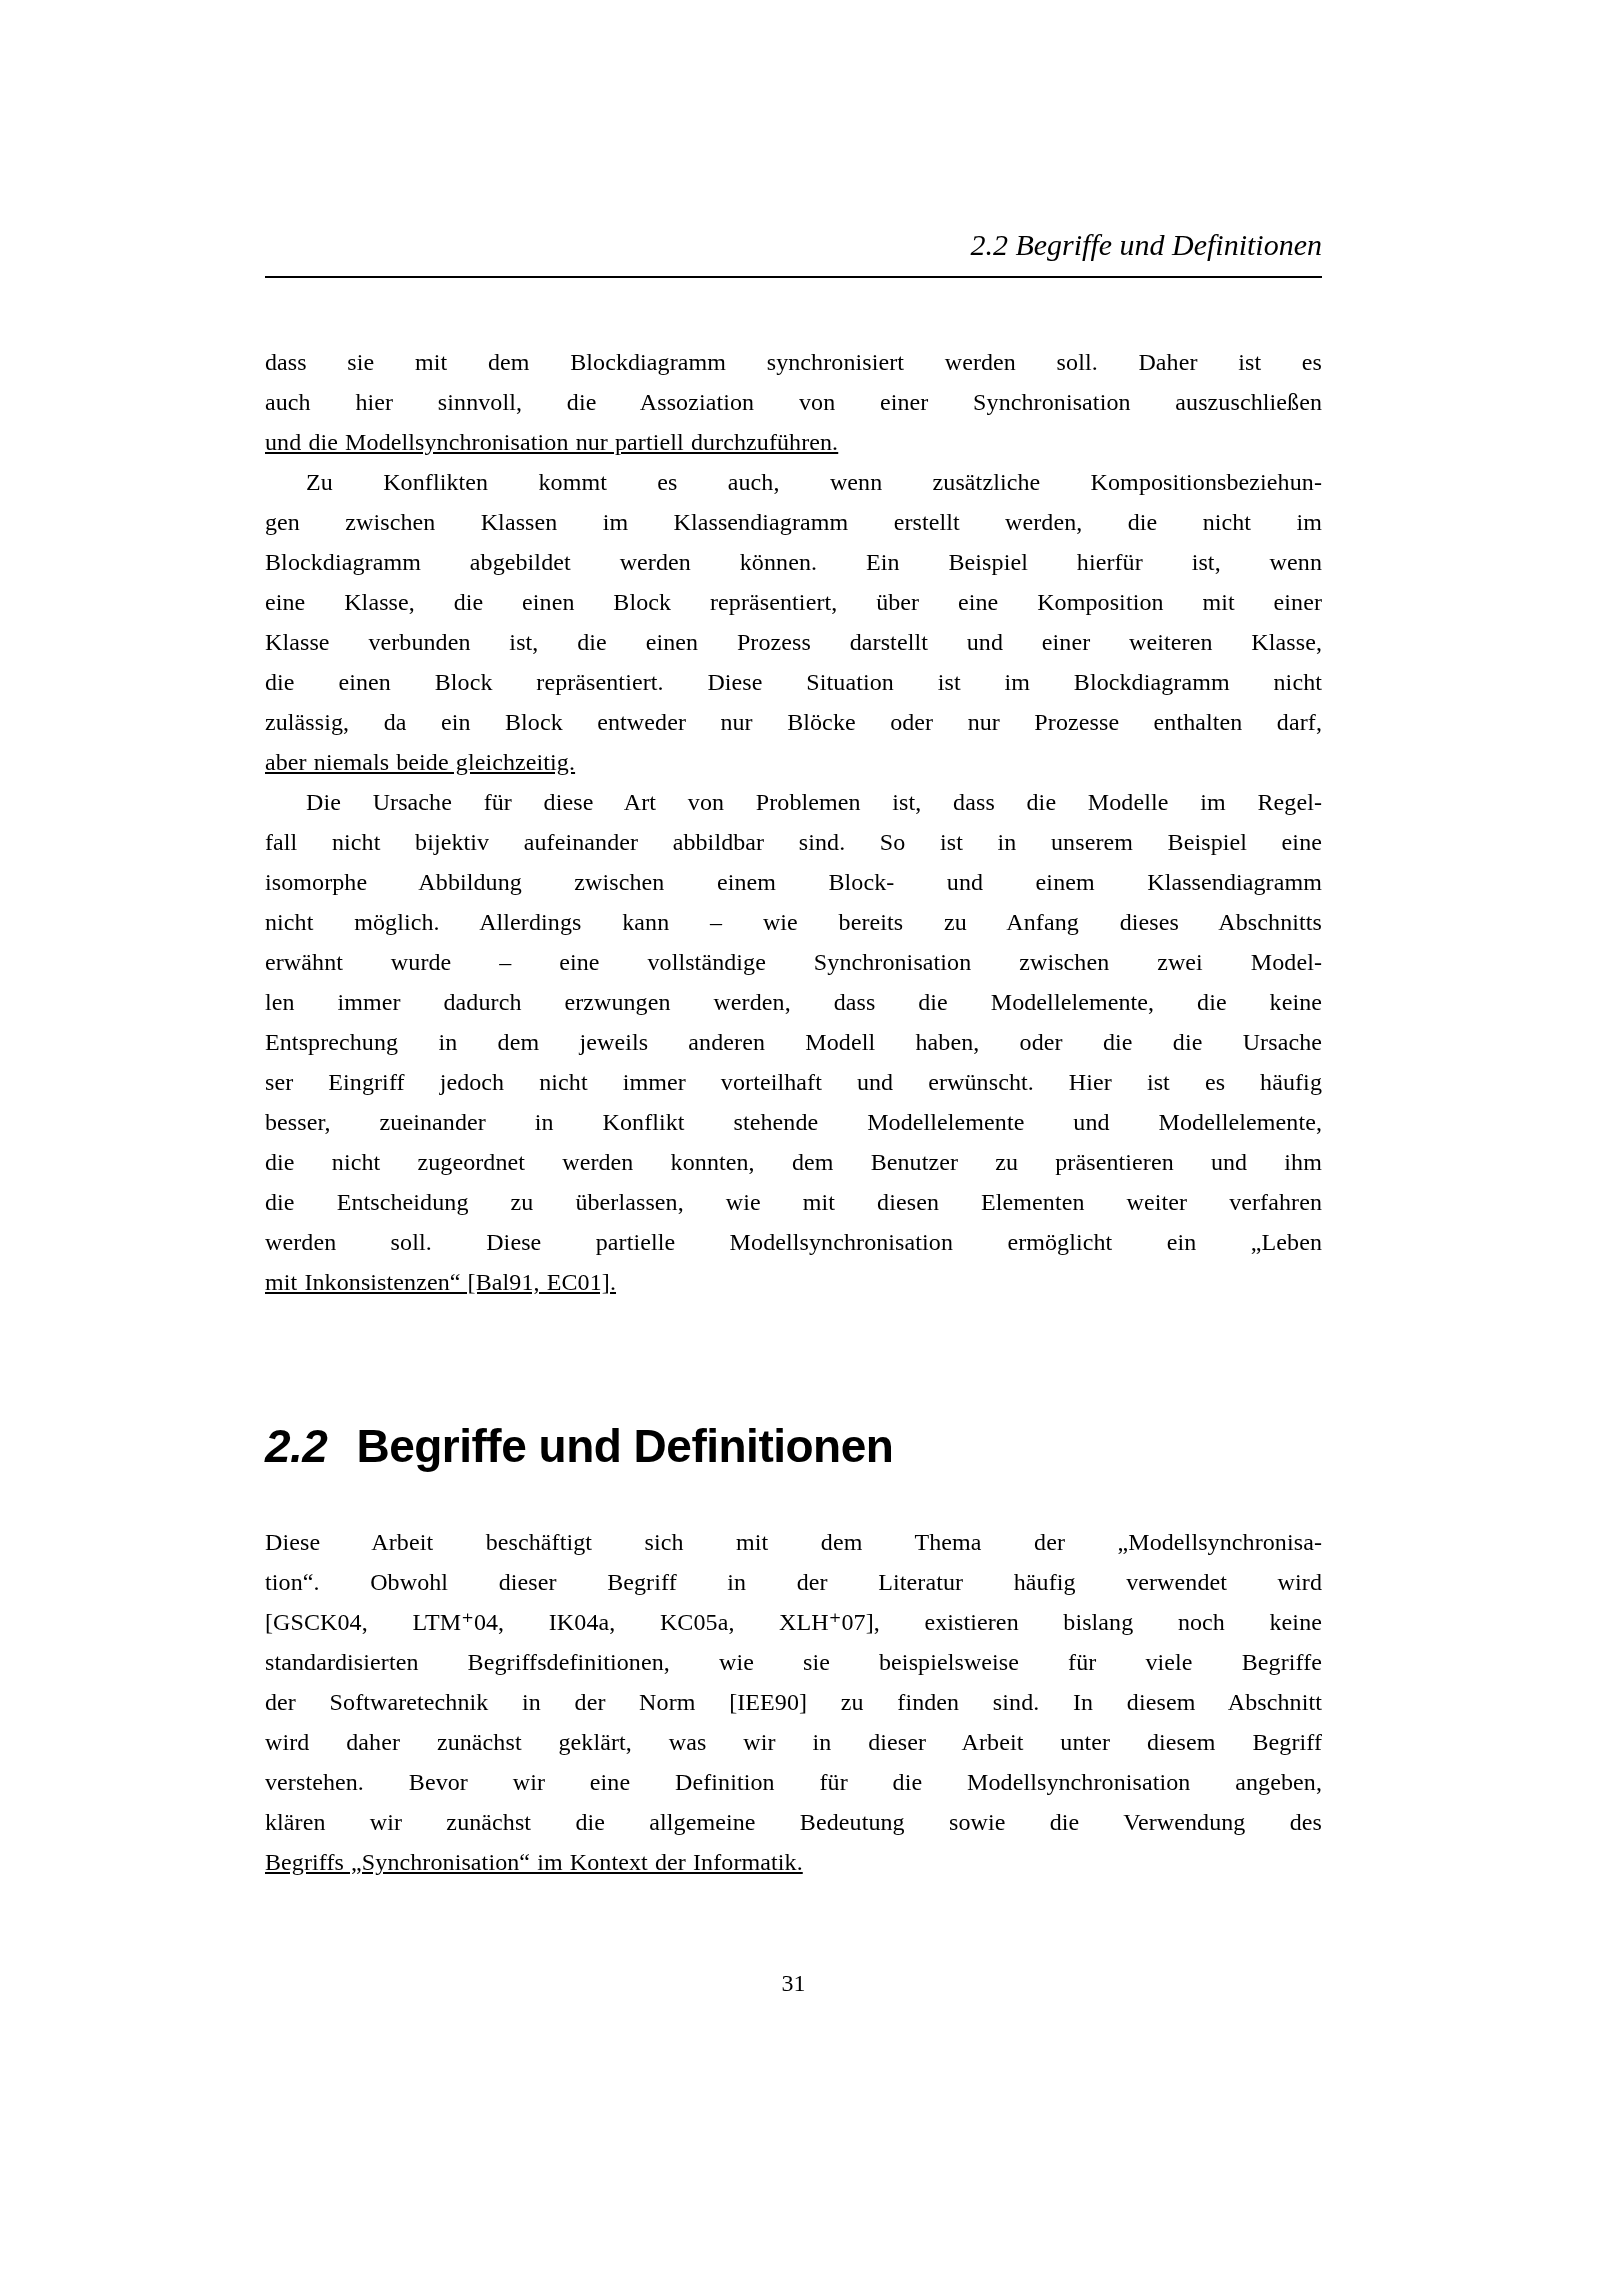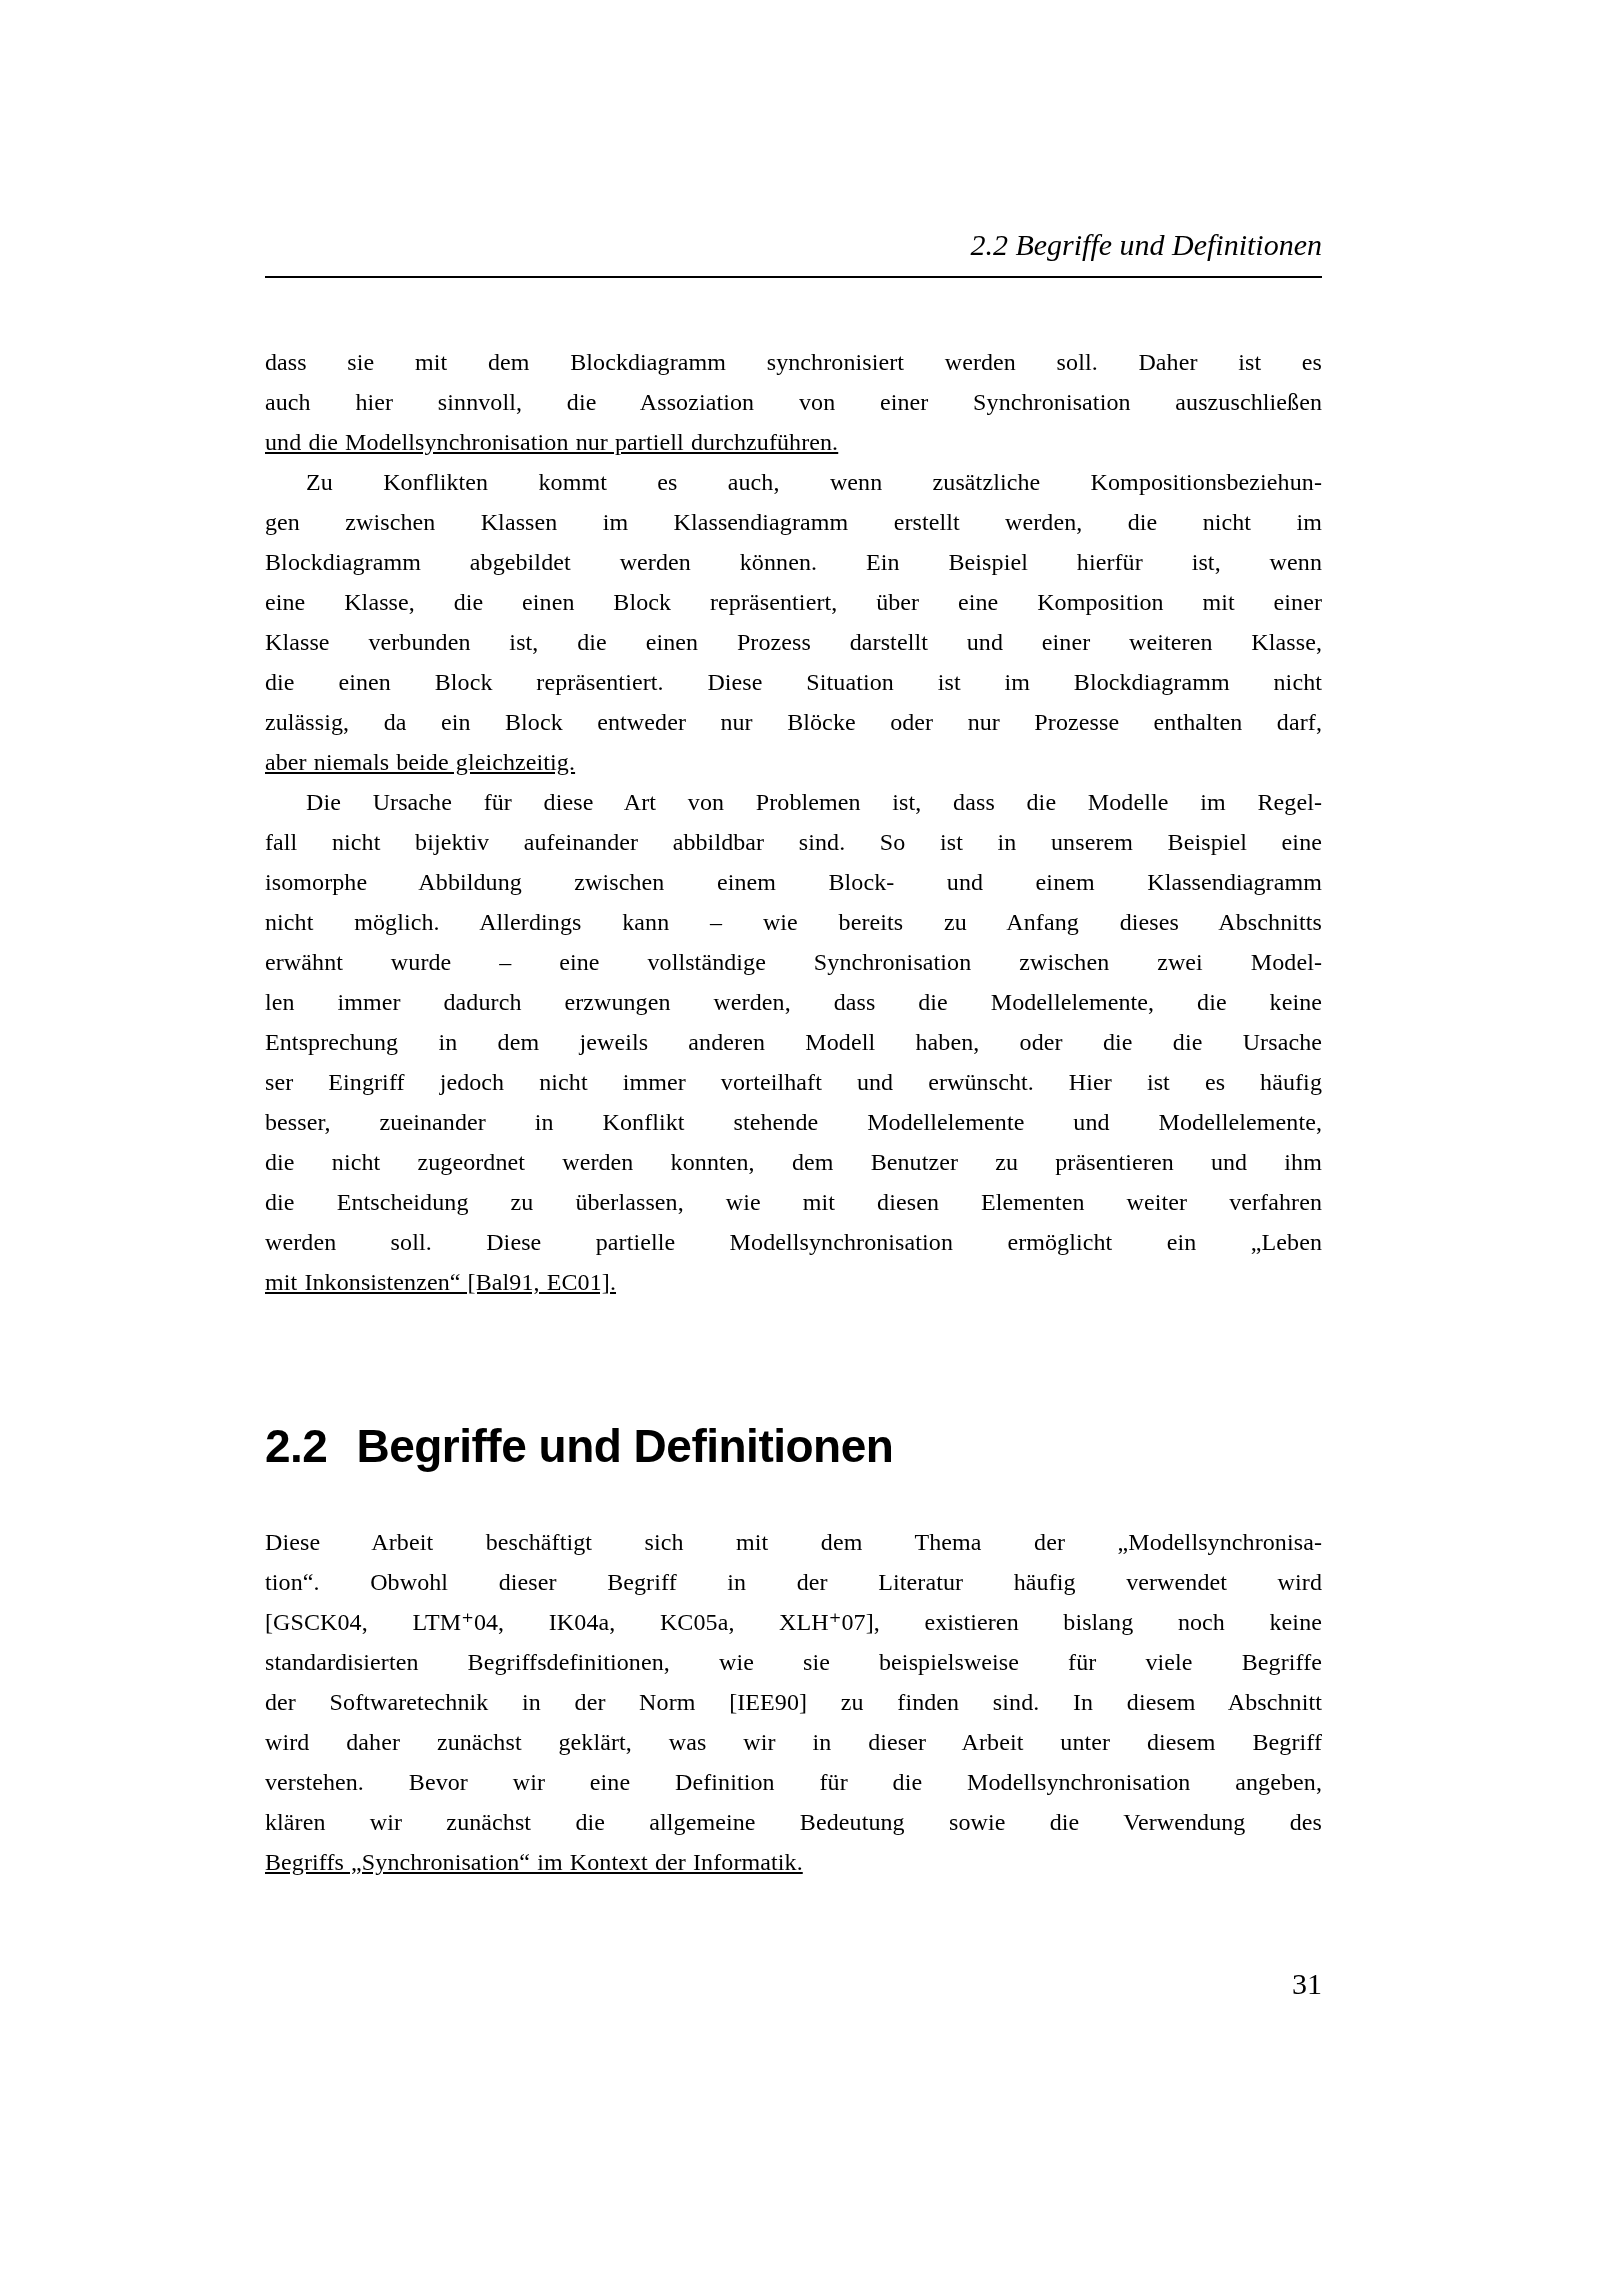--- a/index.html
+++ b/index.html
@@ -47,27 +47,27 @@
   .section-heading {
     position: absolute;
     top: 1417px; left: 0; width: 1057px;
     font-family: "Liberation Sans", "DejaVu Sans", sans-serif;
     font-weight: bold;
     font-size: 46px;
     line-height: 59px;
     letter-spacing: -0.5px;
     white-space: nowrap;
   }
-  .section-heading .sec-num { margin-right: 29px; }
+  .section-heading .sec-num { margin-right: 29px; font-style: italic; }
   .page-number {
     position: absolute;
     top: 1964px; left: 0; width: 1057px;
-    font-size: 30px;
+    font-size: 24px;
     line-height: 39px;
-    text-align: right;
+    text-align: center;
   }
 </style>
 </head>
 <body>
 
 <div class="text-column">
 
   <div class="running-header">2.2 Begriffe und Definitionen</div>
 
   <div class="header-rule"></div>

